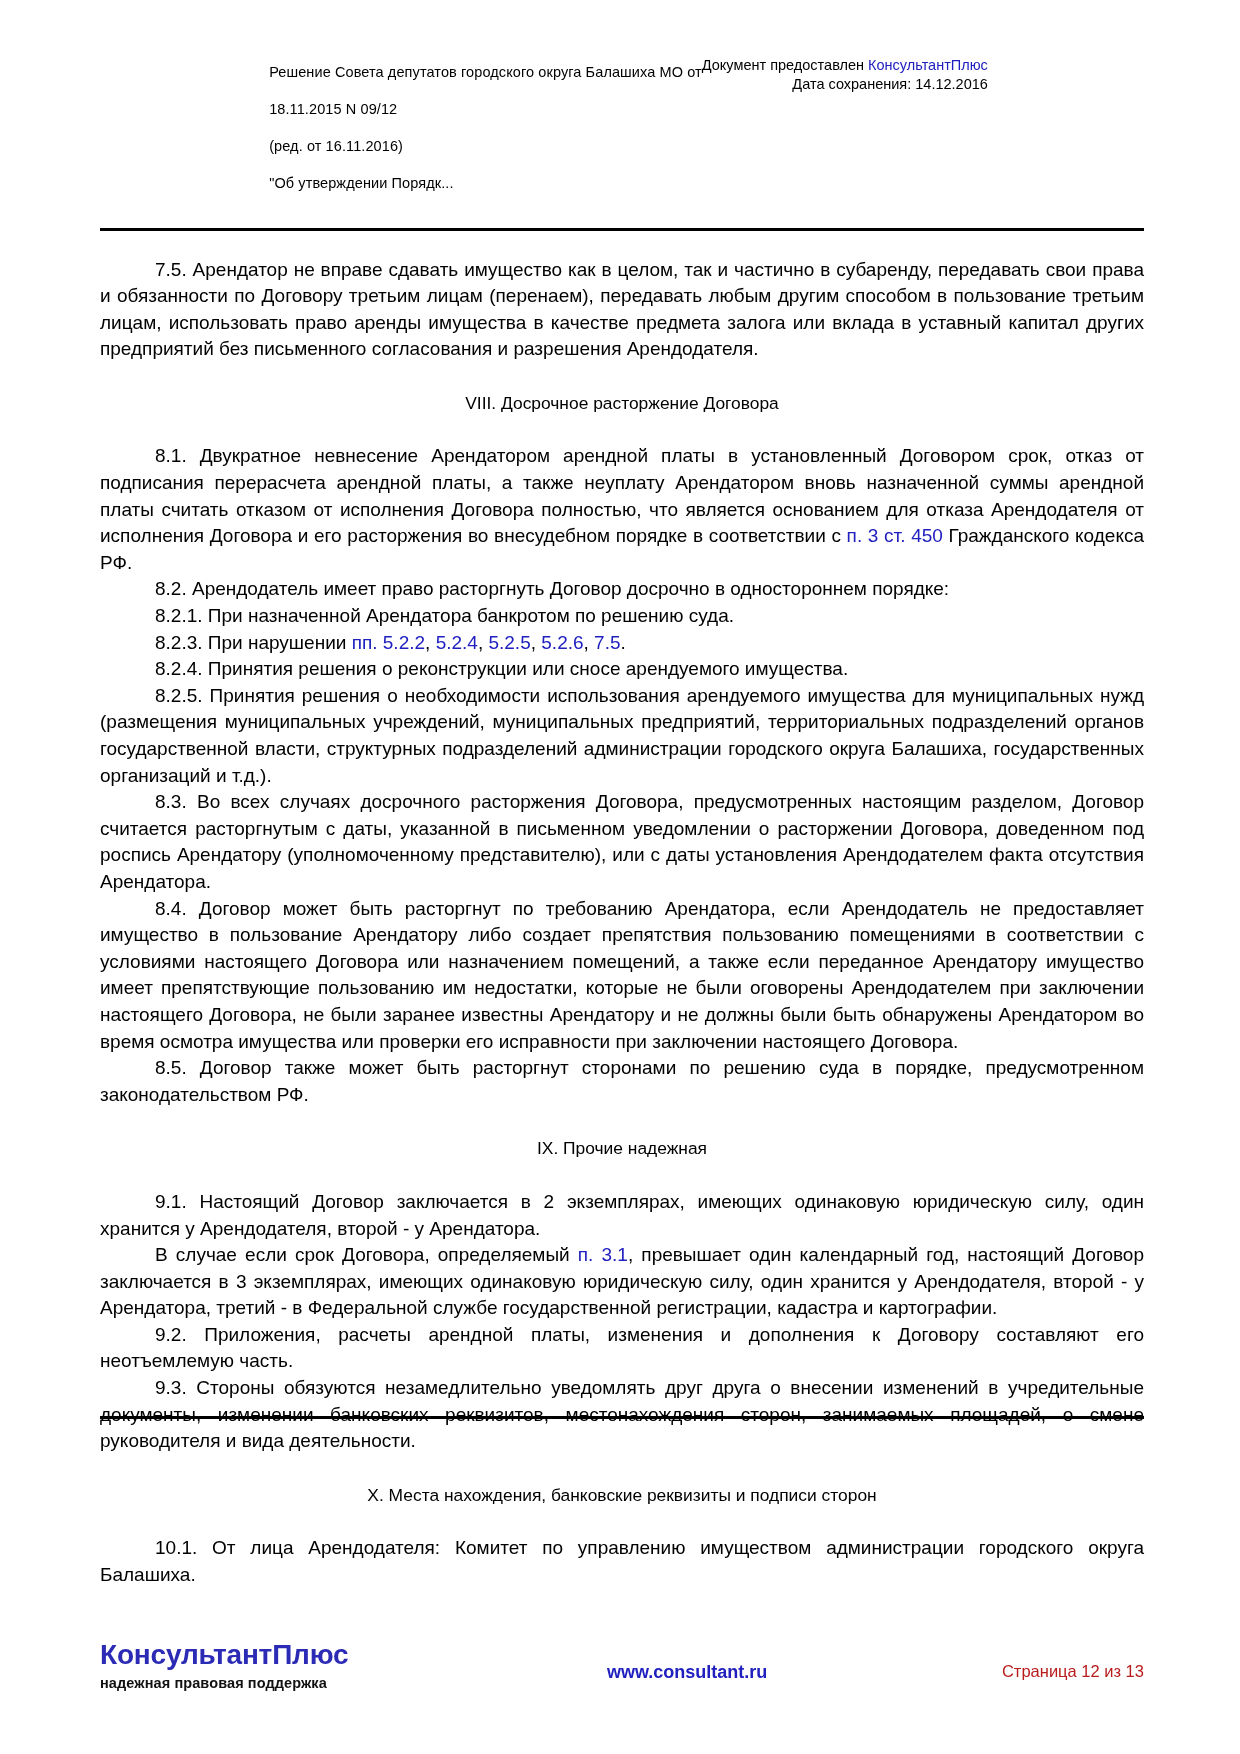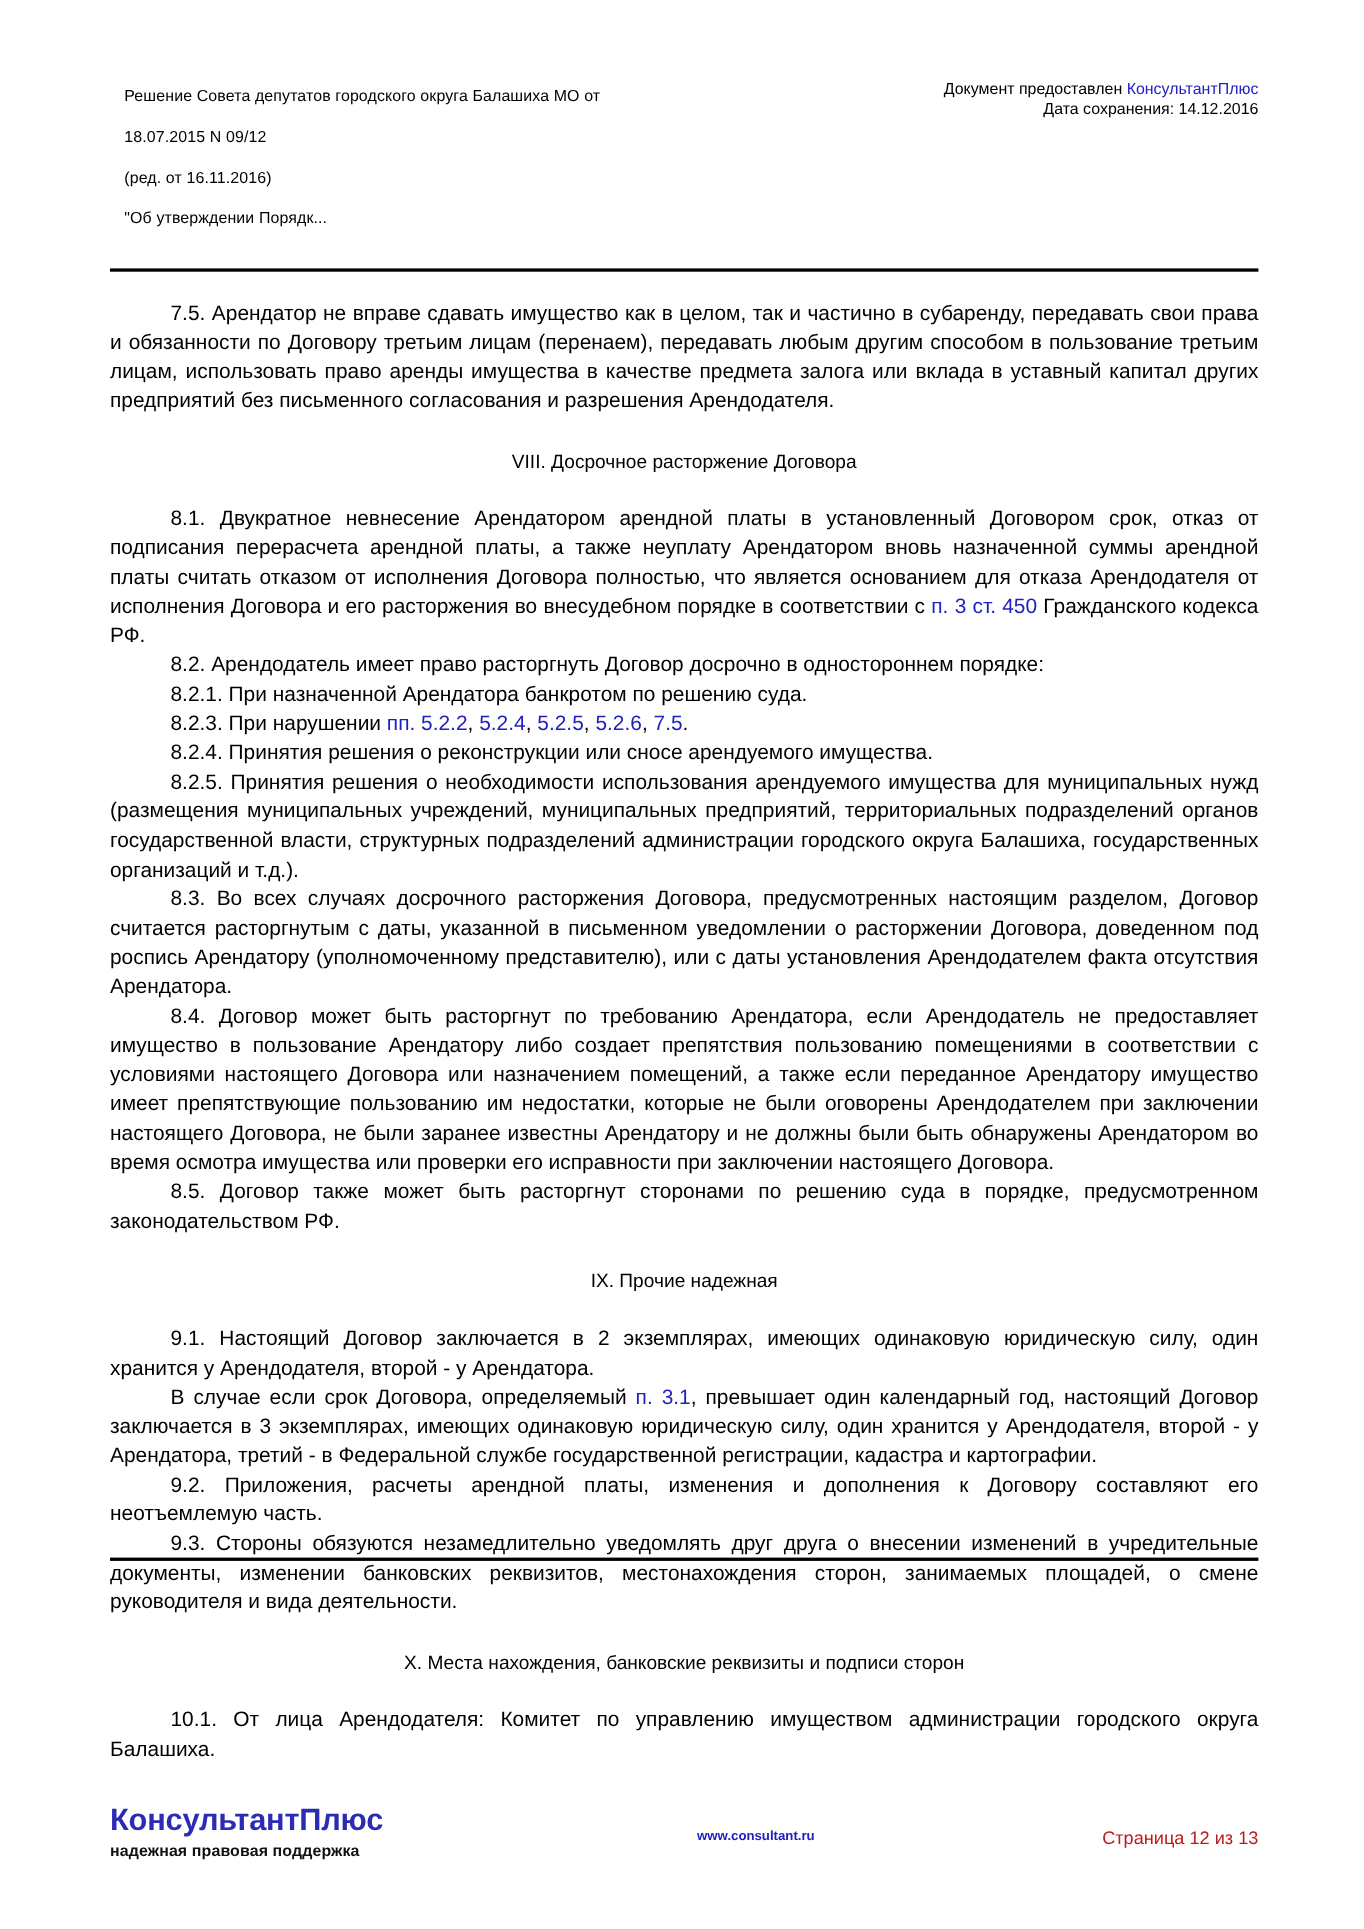--- a/index.html
+++ b/index.html
@@ -19,23 +19,23 @@
     width: 1240px;
     height: 1754px;
     box-sizing: border-box;
     padding: 0;
     position: relative;
   }
 
   
   .doc-header {
     display: flex;
-    justify-content: space-between;
+    justify-content: center;
     align-items: flex-start;
-    padding: 60px 96px 0 113px;
+    padding: 44px 96px 0 113px;
     box-sizing: border-box;
   }
   .header-left {
     font-size: 14.5px;
     line-height: 18.5px;
     color: #000;
     white-space: pre-line;
     letter-spacing: 0.1px;
   }
   .header-left div { white-space: nowrap; }
@@ -121,42 +121,42 @@
   }
   .footer-logo .logo-sub {
     font-size: 14.5px;
     font-weight: bold;
     line-height: 20px;
     color: #111111;
     margin-top: 3px;
     letter-spacing: 0.1px;
   }
   .footer-url {
-    font-size: 12px;
+    font-size: 18px;
     font-weight: bold;
     color: #2020c0;
     text-decoration: none;
     margin-top: 22px;
     margin-left: 24px;
   }
   .footer-page {
     font-size: 16.5px;
     color: #b91c1c;
     margin-top: 22px;
   }
 </style>
 </head>
 <body>
 
 <div class="page">
 
   <div class="doc-header">
     <div class="header-left">
       <div>Решение Совета депутатов городского округа Балашиха МО от</div>
-      <div>18.07.2015 N 09/12</div>
+      <div>18.11.2015 N 09/12</div>
       <div>(ред. от 16.11.2016)</div>
       <div>"Об утверждении Порядк...</div>
     </div>
     <div class="header-right">
       <div class="line"><span>Документ предоставлен </span><a class="brand-link" href="#">КонсультантПлюс</a></div>
       <div class="line">Дата сохранения: 14.12.2016</div>
     </div>
   </div>
 
   <hr class="rule-top">

